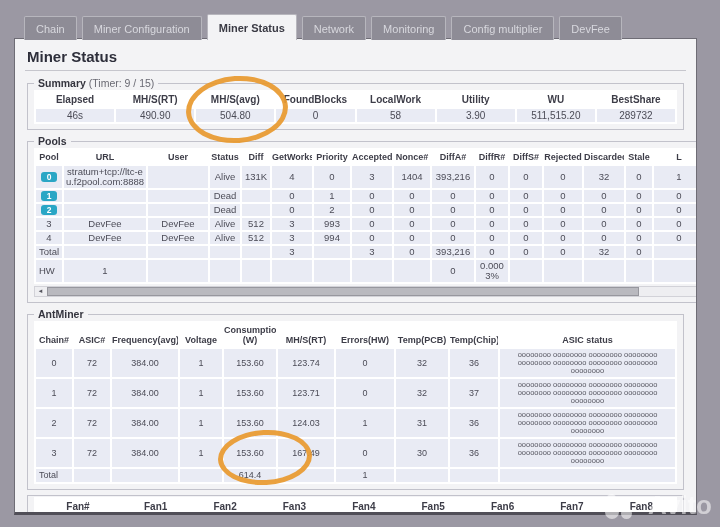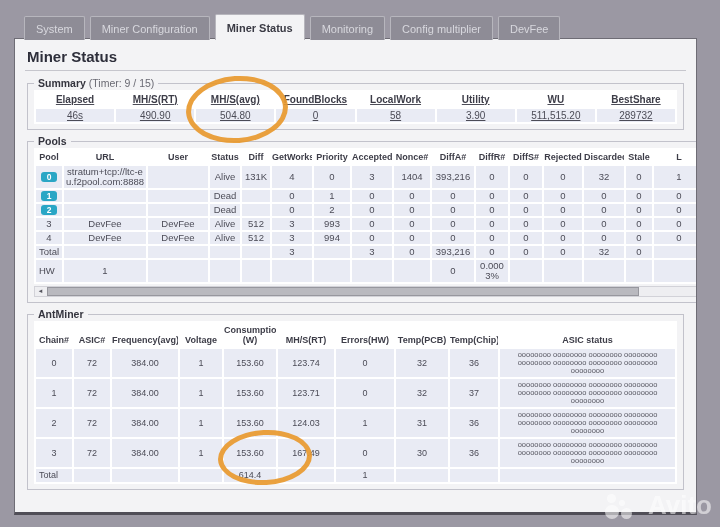--- a/index.html
+++ b/index.html
@@ -24,21 +24,21 @@
   legend .timer{font-weight:normal;color:#6a6a73;}
 
   table{border-collapse:separate;border-spacing:2px;background:#fff;color:#4c4c57;}
   th{font-weight:bold;color:#3d3d48;background:#fff;text-align:center;padding:2px 0;
      font-size:9px;white-space:nowrap;overflow:hidden;vertical-align:bottom;}
   th div{line-height:10px;height:10px;white-space:nowrap;}
   td{background:#e9ebf4;text-align:center;padding:1px 0;font-size:9.5px;line-height:11px;overflow:hidden;}
   td.lbl{text-align:left;padding-left:3px;}
 
   
-  #summary-table{width:100%;table-layout:fixed;text-decoration:underline;}
+  #summary-table{width:100%;table-layout:fixed;}
   #summary-table th,#summary-table td{width:12.5%;font-size:10px;}
 
   
   .pools-clip{width:100%;overflow:hidden;}
   #pools-table{width:672px;table-layout:fixed;}
   #pools-table th:nth-child(1){width:26px}#pools-table th:nth-child(2){width:82px}
   #pools-table th:nth-child(3){width:60px}#pools-table th:nth-child(4){width:30px}
   #pools-table th:nth-child(5){width:28px}#pools-table th:nth-child(6){width:40px}
   #pools-table th:nth-child(7){width:36px}#pools-table th:nth-child(8){width:40px}
   #pools-table th:nth-child(9){width:36px}#pools-table th:nth-child(10){width:42px}
@@ -85,23 +85,24 @@
   .wm-c3{width:6px;height:6px;left:14px;top:9px;}
   .wm-c4{width:11px;height:11px;left:16px;top:17px;}
   .wm-text{font-size:26px;font-weight:bold;letter-spacing:0;}
 </style>
 </head>
 <body>
 
 <div class="stage">
 
   <div class="tab-bar">
-      <div class="tab">System</div>
+      <div class="tab">Chain</div>
       <div class="tab">Miner Configuration</div>
       <div class="tab active">Miner Status</div>
+      <div class="tab">Network</div>
       <div class="tab">Monitoring</div>
       <div class="tab">Config multiplier</div>
       <div class="tab">DevFee</div>
     </div>
 
   <div class="panel">
     <div class="page-title">Miner Status</div>
     <hr class="title-divider">
 
     <fieldset>
@@ -408,20 +409,37 @@
               <td></td>
               <td>1</td>
               <td></td>
               <td></td>
               <td></td>
             </tr>
           </tbody>
         </table>
     </fieldset>
 
+    <fieldset>
+      <table id="fans-table">
+          <thead>
+            <tr>
+              <th>Fan#</th>
+              <th>Fan1</th>
+              <th>Fan2</th>
+              <th>Fan3</th>
+              <th>Fan4</th>
+              <th>Fan5</th>
+              <th>Fan6</th>
+              <th>Fan7</th>
+              <th>Fan8</th>
+            </tr>
+          </thead>
+        </table>
+    </fieldset>
   </div>
 
   <div class="hl-circle" id="circle-avg"></div>
   <div class="hl-circle" id="circle-consumption"></div>
 
   <div class="watermark">
     <div class="wm-logo">
       <i class="wm-c1"></i>
         <i class="wm-c2"></i>
         <i class="wm-c3"></i>

